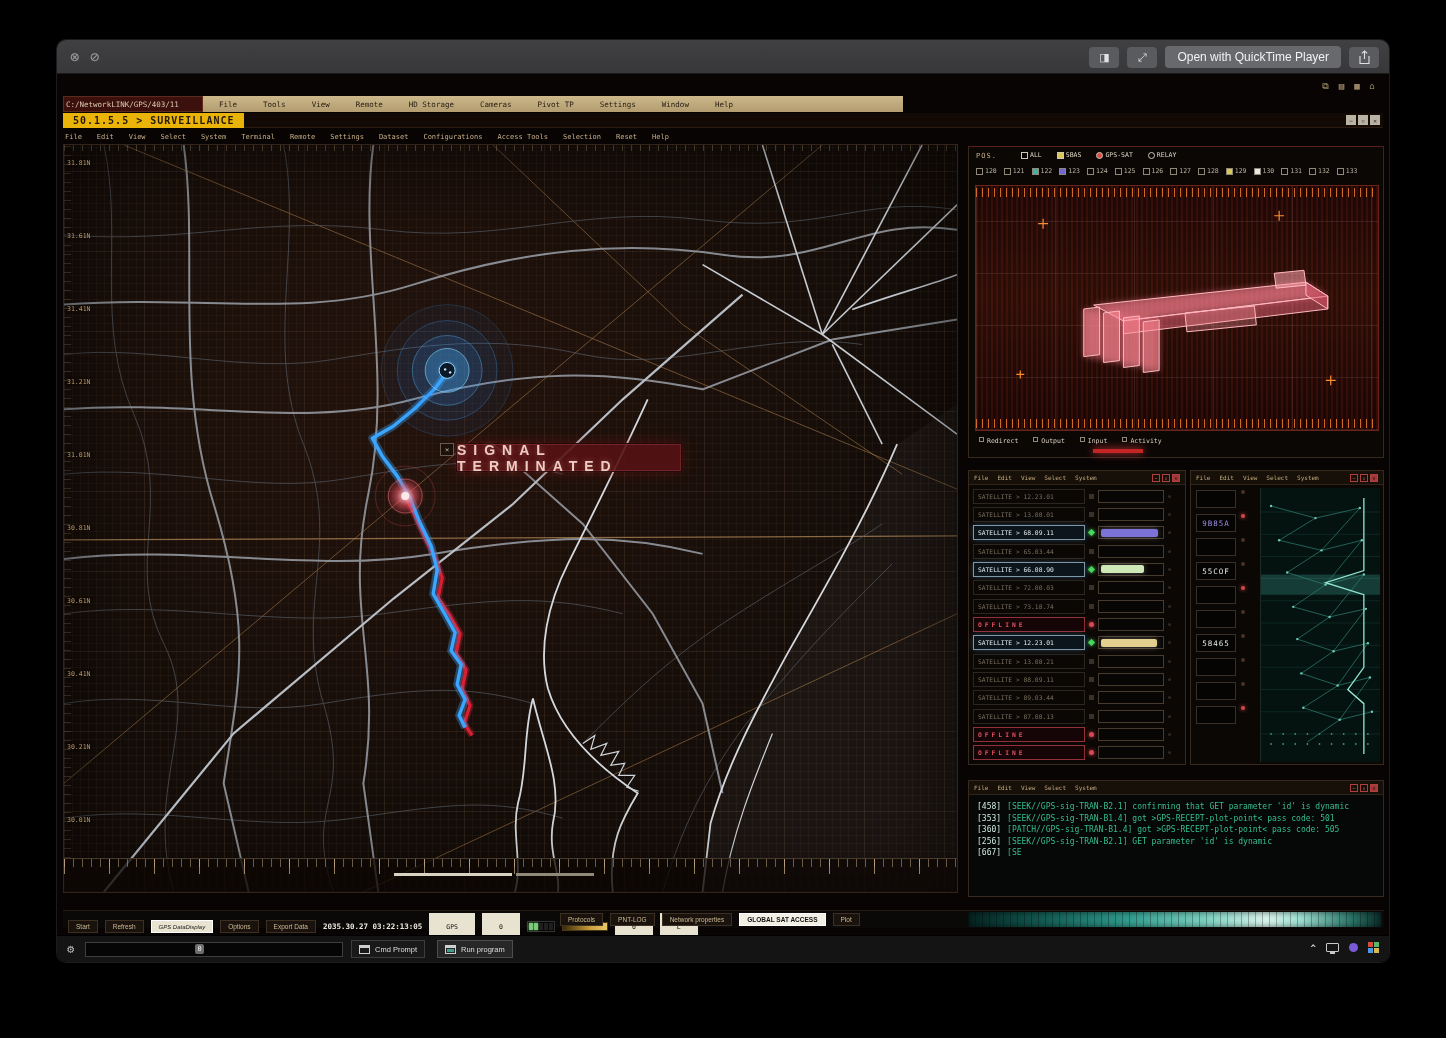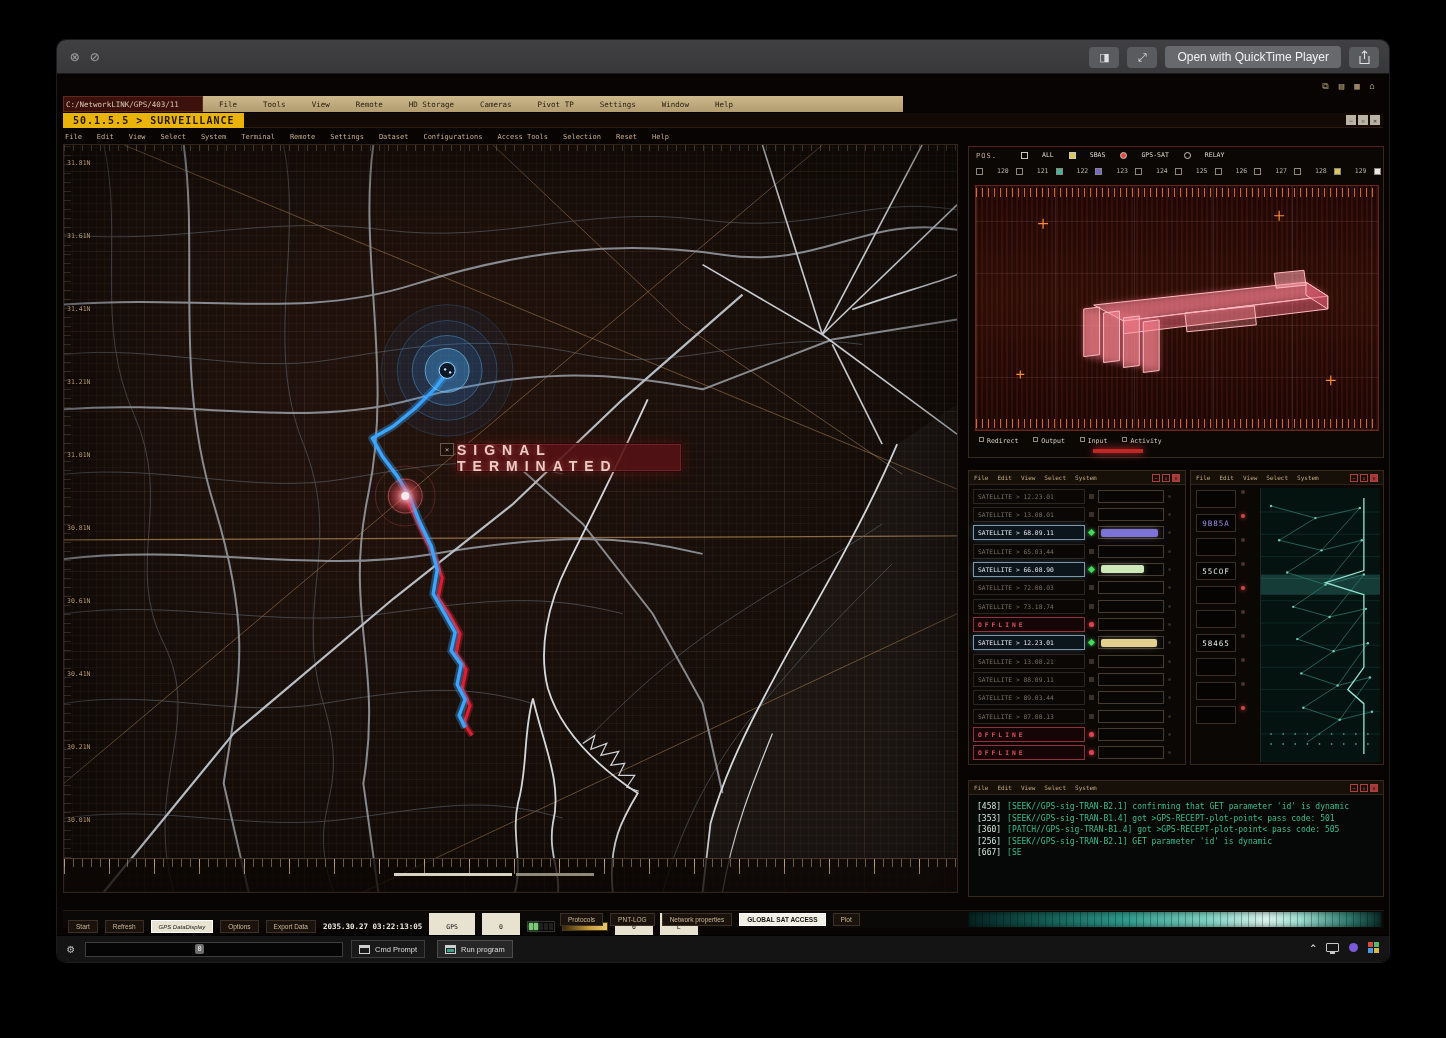--- a/index.html
+++ b/index.html
@@ -44,21 +44,21 @@
 .thumb1{position:absolute;left:330px;top:14px;width:118px;height:3px;background:#d8d2c2}
 .thumb2{position:absolute;left:452px;top:14px;width:78px;height:3px;background:#8f897a}
 .map-banner{position:absolute;left:392px;top:298px;width:226px;height:29px;background:rgba(86,18,21,.9);border:1px solid #27090b;box-shadow:inset 0 0 0 1px rgba(150,60,60,.45),0 0 14px rgba(120,20,20,.5);display:flex;align-items:center;justify-content:center;z-index:5}
 .map-banner span{color:#efccc2;font:600 14px "Liberation Sans",sans-serif;letter-spacing:7px;text-shadow:0 0 6px rgba(255,160,140,.4)}
 .map-xbox{position:absolute;left:376px;top:298px;width:14px;height:13px;background:#1b100c;border:1px solid #6b5a49;color:#cdbda2;font-size:7px;display:flex;align-items:center;justify-content:center;z-index:6;cursor:pointer}
 
 .panel{position:absolute;background:#0b0705;border:1px solid #38291f}
 .pos-panel{left:911px;top:72px;width:416px;height:312px;border-top-color:#5a2018}
 .pos-title{position:absolute;left:7px;top:5px;color:#c9af83;font-size:7px;letter-spacing:1px}
 .filters{position:absolute;left:52px;top:4px;display:flex;gap:15px;align-items:center}
-.fchk,.chk{display:flex;align-items:flex-end;gap:14px;cursor:pointer}
+.fchk,.chk{display:flex;align-items:flex-end;gap:2px;cursor:pointer}
 .fbox{width:7px;height:7px;border:1px solid #cfc8b6;background:transparent}
 .fbox[data-shape="circle"]{border-radius:50%}
 .fchk em,.chk em{font-style:normal;color:#ded8c8;font-size:6.5px}
 .channels{position:absolute;left:7px;top:20px;right:4px;display:flex;gap:7px;align-items:center}
 .chk i{width:7px;height:7px;border:1px solid #8f8878;display:block}
 .chk em{color:#b9b2a2}
 .view3d{position:absolute;left:6px;top:38px;width:404px;height:246px;border:1px solid #6b2417;overflow:hidden;
 background-color:#1d0806;
 background-image:repeating-linear-gradient(90deg,rgba(145,40,25,.2) 0 2px,transparent 2px 5px),
 repeating-linear-gradient(90deg,rgba(205,155,140,.14) 0 1px,transparent 1px 79px),

